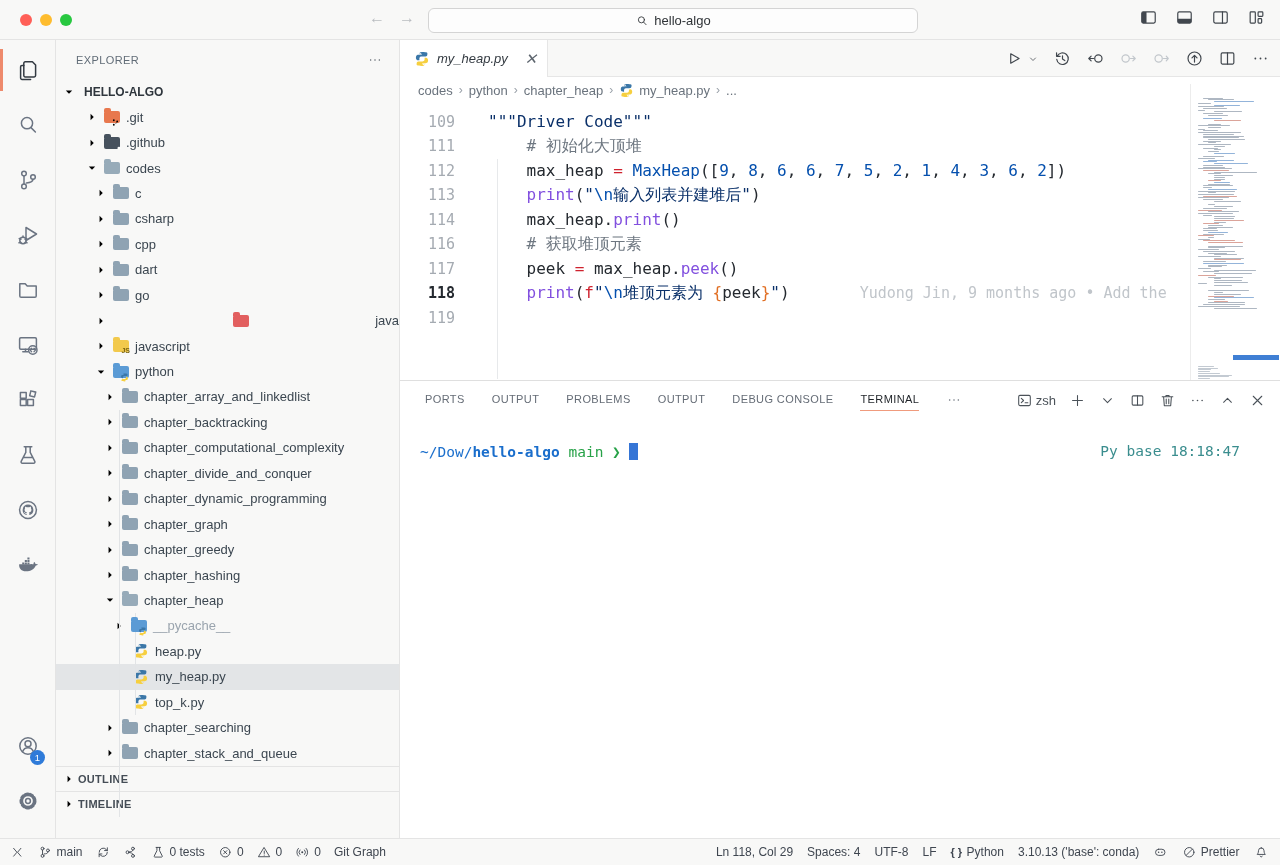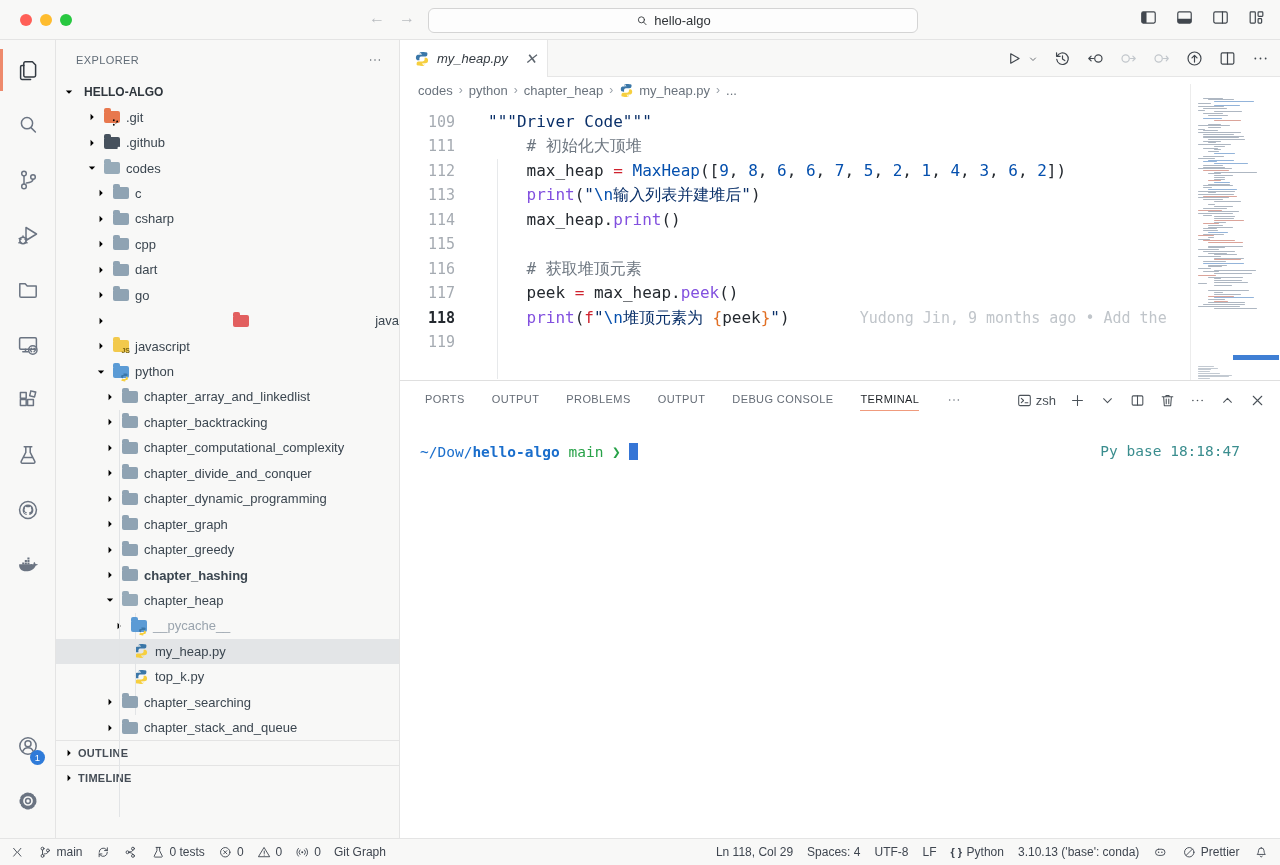--- a/index.html
+++ b/index.html
@@ -475,21 +475,21 @@
       </div>
       <div class="tree-row" style="padding-left: 47px;">
         <span class="chev">
           <svg viewBox="0 0 24 24">
             <path d="M9.5 6.5 15 12l-5.5 5.5"></path>
           </svg>
         </span>
         <span class="ficon" style="background: rgb(143, 163, 179);"></span>
         <span class="label">chapter_greedy</span>
       </div>
-      <div class="tree-row" style="padding-left: 47px; font-weight: bold;">
+      <div class="tree-row" style="padding-left: 47px;">
         <span class="chev">
           <svg viewBox="0 0 24 24">
             <path d="M9.5 6.5 15 12l-5.5 5.5"></path>
           </svg>
         </span>
         <span class="ficon" style="background: rgb(143, 163, 179);"></span>
         <span class="label">chapter_hashing</span>
       </div>
       <div class="tree-row" style="padding-left: 47px;">
         <span class="chev">
@@ -506,20 +506,27 @@
             <path d="M9.5 6.5 15 12l-5.5 5.5"></path>
           </svg>
         </span>
         <span class="ficon" style="background: rgb(91, 155, 213);">
           <span class="ovsvg"><svg viewBox="0 0 16 16">
               <path stroke="none" fill="#3b77a8" d="M7.9 1.1c-2.3 0-2.15 1-2.15 1v1.25h2.2v.4H4.4S1.9 3.5 1.9 6.4c0 2.9 2.2 2.8 2.2 2.8h1.3V7.7s-.07-2.2 2.17-2.2h3.7s2.1.03 2.1-2V2.2S13.7 1.1 7.9 1.1zM6.7 1.9a.62.62 0 1 1 0 1.24.62.62 0 0 1 0-1.24z"></path>
               <path stroke="none" fill="#f6cf3f" d="M8.1 14.9c2.3 0 2.15-1 2.15-1v-1.25h-2.2v-.4h3.55s2.5.25 2.5-2.65c0-2.9-2.2-2.8-2.2-2.8h-1.3v1.5s.07 2.2-2.17 2.2h-3.7s-2.1-.03-2.1 2v1.3s-.33 1.1 5.47 1.1zm1.2-.8a.62.62 0 1 1 0-1.24.62.62 0 0 1 0 1.24z"></path>
             </svg></span>
         </span>
         <span class="label dim">__pycache__</span>
+      </div>
+      <div class="tree-row" style="padding-left: 74px;">
+        <span class="pyfile"><svg viewBox="0 0 16 16">
+            <path stroke="none" fill="#3b77a8" d="M7.9 1.1c-2.3 0-2.15 1-2.15 1v1.25h2.2v.4H4.4S1.9 3.5 1.9 6.4c0 2.9 2.2 2.8 2.2 2.8h1.3V7.7s-.07-2.2 2.17-2.2h3.7s2.1.03 2.1-2V2.2S13.7 1.1 7.9 1.1zM6.7 1.9a.62.62 0 1 1 0 1.24.62.62 0 0 1 0-1.24z"></path>
+            <path stroke="none" fill="#f6cf3f" d="M8.1 14.9c2.3 0 2.15-1 2.15-1v-1.25h-2.2v-.4h3.55s2.5.25 2.5-2.65c0-2.9-2.2-2.8-2.2-2.8h-1.3v1.5s.07 2.2-2.17 2.2h-3.7s-2.1-.03-2.1 2v1.3s-.33 1.1 5.47 1.1zm1.2-.8a.62.62 0 1 1 0-1.24.62.62 0 0 1 0 1.24z"></path>
+          </svg></span>
+        <span class="label">heap.py</span>
       </div>
       <div class="tree-row selected" style="padding-left: 74px;">
         <span class="pyfile"><svg viewBox="0 0 16 16">
             <path stroke="none" fill="#3b77a8" d="M7.9 1.1c-2.3 0-2.15 1-2.15 1v1.25h2.2v.4H4.4S1.9 3.5 1.9 6.4c0 2.9 2.2 2.8 2.2 2.8h1.3V7.7s-.07-2.2 2.17-2.2h3.7s2.1.03 2.1-2V2.2S13.7 1.1 7.9 1.1zM6.7 1.9a.62.62 0 1 1 0 1.24.62.62 0 0 1 0-1.24z"></path>
             <path stroke="none" fill="#f6cf3f" d="M8.1 14.9c2.3 0 2.15-1 2.15-1v-1.25h-2.2v-.4h3.55s2.5.25 2.5-2.65c0-2.9-2.2-2.8-2.2-2.8h-1.3v1.5s.07 2.2-2.17 2.2h-3.7s-2.1-.03-2.1 2v1.3s-.33 1.1 5.47 1.1zm1.2-.8a.62.62 0 1 1 0-1.24.62.62 0 0 1 0 1.24z"></path>
           </svg></span>
         <span class="label">my_heap.py</span>
       </div>
       <div class="tree-row" style="padding-left: 74px;">
         <span class="pyfile"><svg viewBox="0 0 16 16">
@@ -658,21 +665,20 @@
         <span>...</span>
       </span>
     </div>
   <div id="code">
     <div id="indent-guide"></div>
   <div class="cl"><span class="ln">109</span><span class="src"><span class="tok-s">"""Driver Code"""</span></span></div>
       <div class="cl"><span class="ln">111</span><span class="src"><span class="tok-d">    </span><span class="tok-c"># 初始化大顶堆</span></span></div>
       <div class="cl"><span class="ln">112</span><span class="src"><span class="tok-d">    max_heap </span><span class="tok-k">=</span><span class="tok-d"> </span><span class="tok-b">MaxHeap</span><span class="tok-d">([</span><span class="tok-n">9</span><span class="tok-d">, </span><span class="tok-n">8</span><span class="tok-d">, </span><span class="tok-n">6</span><span class="tok-d">, </span><span class="tok-n">6</span><span class="tok-d">, </span><span class="tok-n">7</span><span class="tok-d">, </span><span class="tok-n">5</span><span class="tok-d">, </span><span class="tok-n">2</span><span class="tok-d">, </span><span class="tok-n">1</span><span class="tok-d">, </span><span class="tok-n">4</span><span class="tok-d">, </span><span class="tok-n">3</span><span class="tok-d">, </span><span class="tok-n">6</span><span class="tok-d">, </span><span class="tok-n">2</span><span class="tok-d">])</span></span></div>
       <div class="cl"><span class="ln">113</span><span class="src"><span class="tok-d">    </span><span class="tok-f">print</span><span class="tok-d">(</span><span class="tok-s">"</span><span class="tok-e">\n</span><span class="tok-s">输入列表并建堆后"</span><span class="tok-d">)</span></span></div>
       <div class="cl"><span class="ln">114</span><span class="src"><span class="tok-d">    max_heap.</span><span class="tok-f">print</span><span class="tok-d">()</span></span></div>
-      <div class="cl"><span class="ln">115</span><span class="src"></span></div>
       <div class="cl"><span class="ln">116</span><span class="src"><span class="tok-d">    </span><span class="tok-c"># 获取堆顶元素</span></span></div>
       <div class="cl"><span class="ln">117</span><span class="src"><span class="tok-d">    peek </span><span class="tok-k">=</span><span class="tok-d"> max_heap.</span><span class="tok-f">peek</span><span class="tok-d">()</span></span></div>
       <div class="cl"><span class="ln act">118</span><span class="src"><span class="tok-d">    </span><span class="tok-f">print</span><span class="tok-d">(</span><span class="tok-k">f</span><span class="tok-s">"</span><span class="tok-e">\n</span><span class="tok-s">堆顶元素为 </span><span class="tok-o">{</span><span class="tok-d">peek</span><span class="tok-o">}</span><span class="tok-s">"</span><span class="tok-d">)</span></span><span class="blame">Yudong Jin, 9 months ago • Add the</span></div>
       <div class="cl"><span class="ln">119</span><span class="src"></span></div>
     </div>
   <div id="minimap">
     <div id="mm-cursor"></div>
   <div class="mm-bar" style="background: rgb(174, 183, 194); left: 12px; width: 20.2965px; top: 13.72px; height: 1px;"></div>
       <div class="mm-bar" style="background: rgb(174, 183, 194); left: 17px; width: 26.1571px; top: 15.44px; height: 1px;"></div>
       <div class="mm-bar" style="background: rgb(147, 180, 218); left: 23px; width: 40.2207px; top: 17.16px; height: 1px;"></div>

